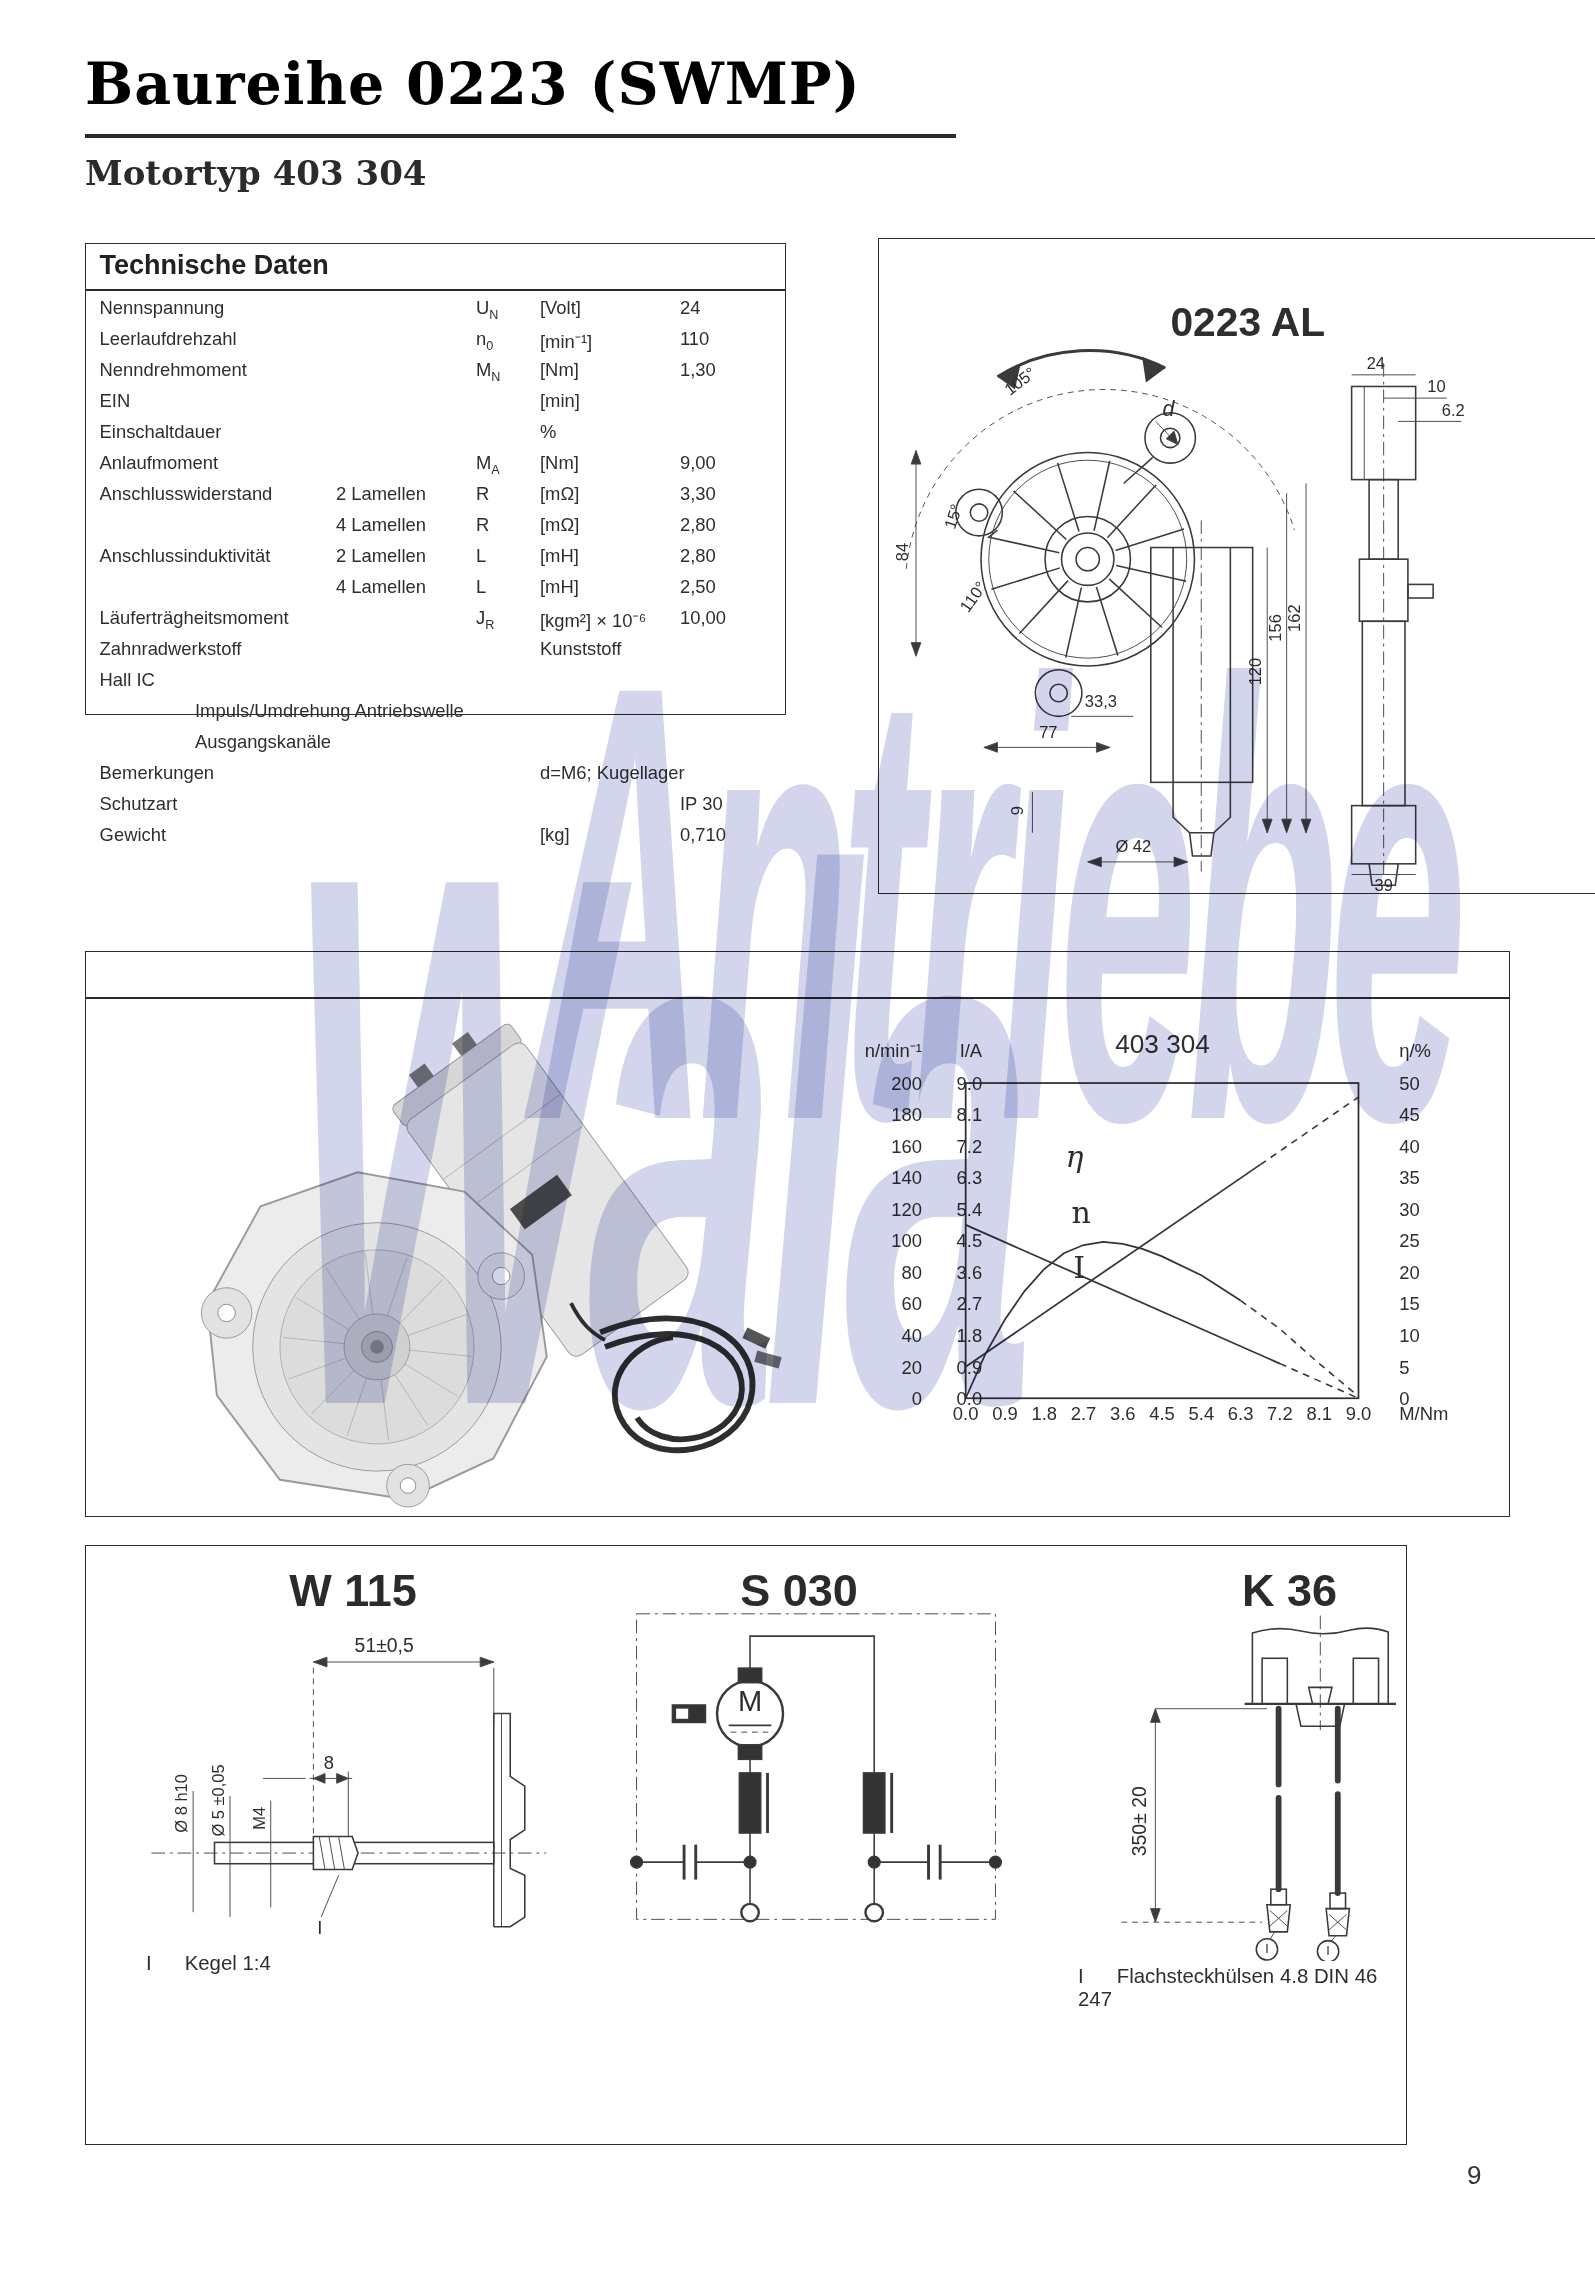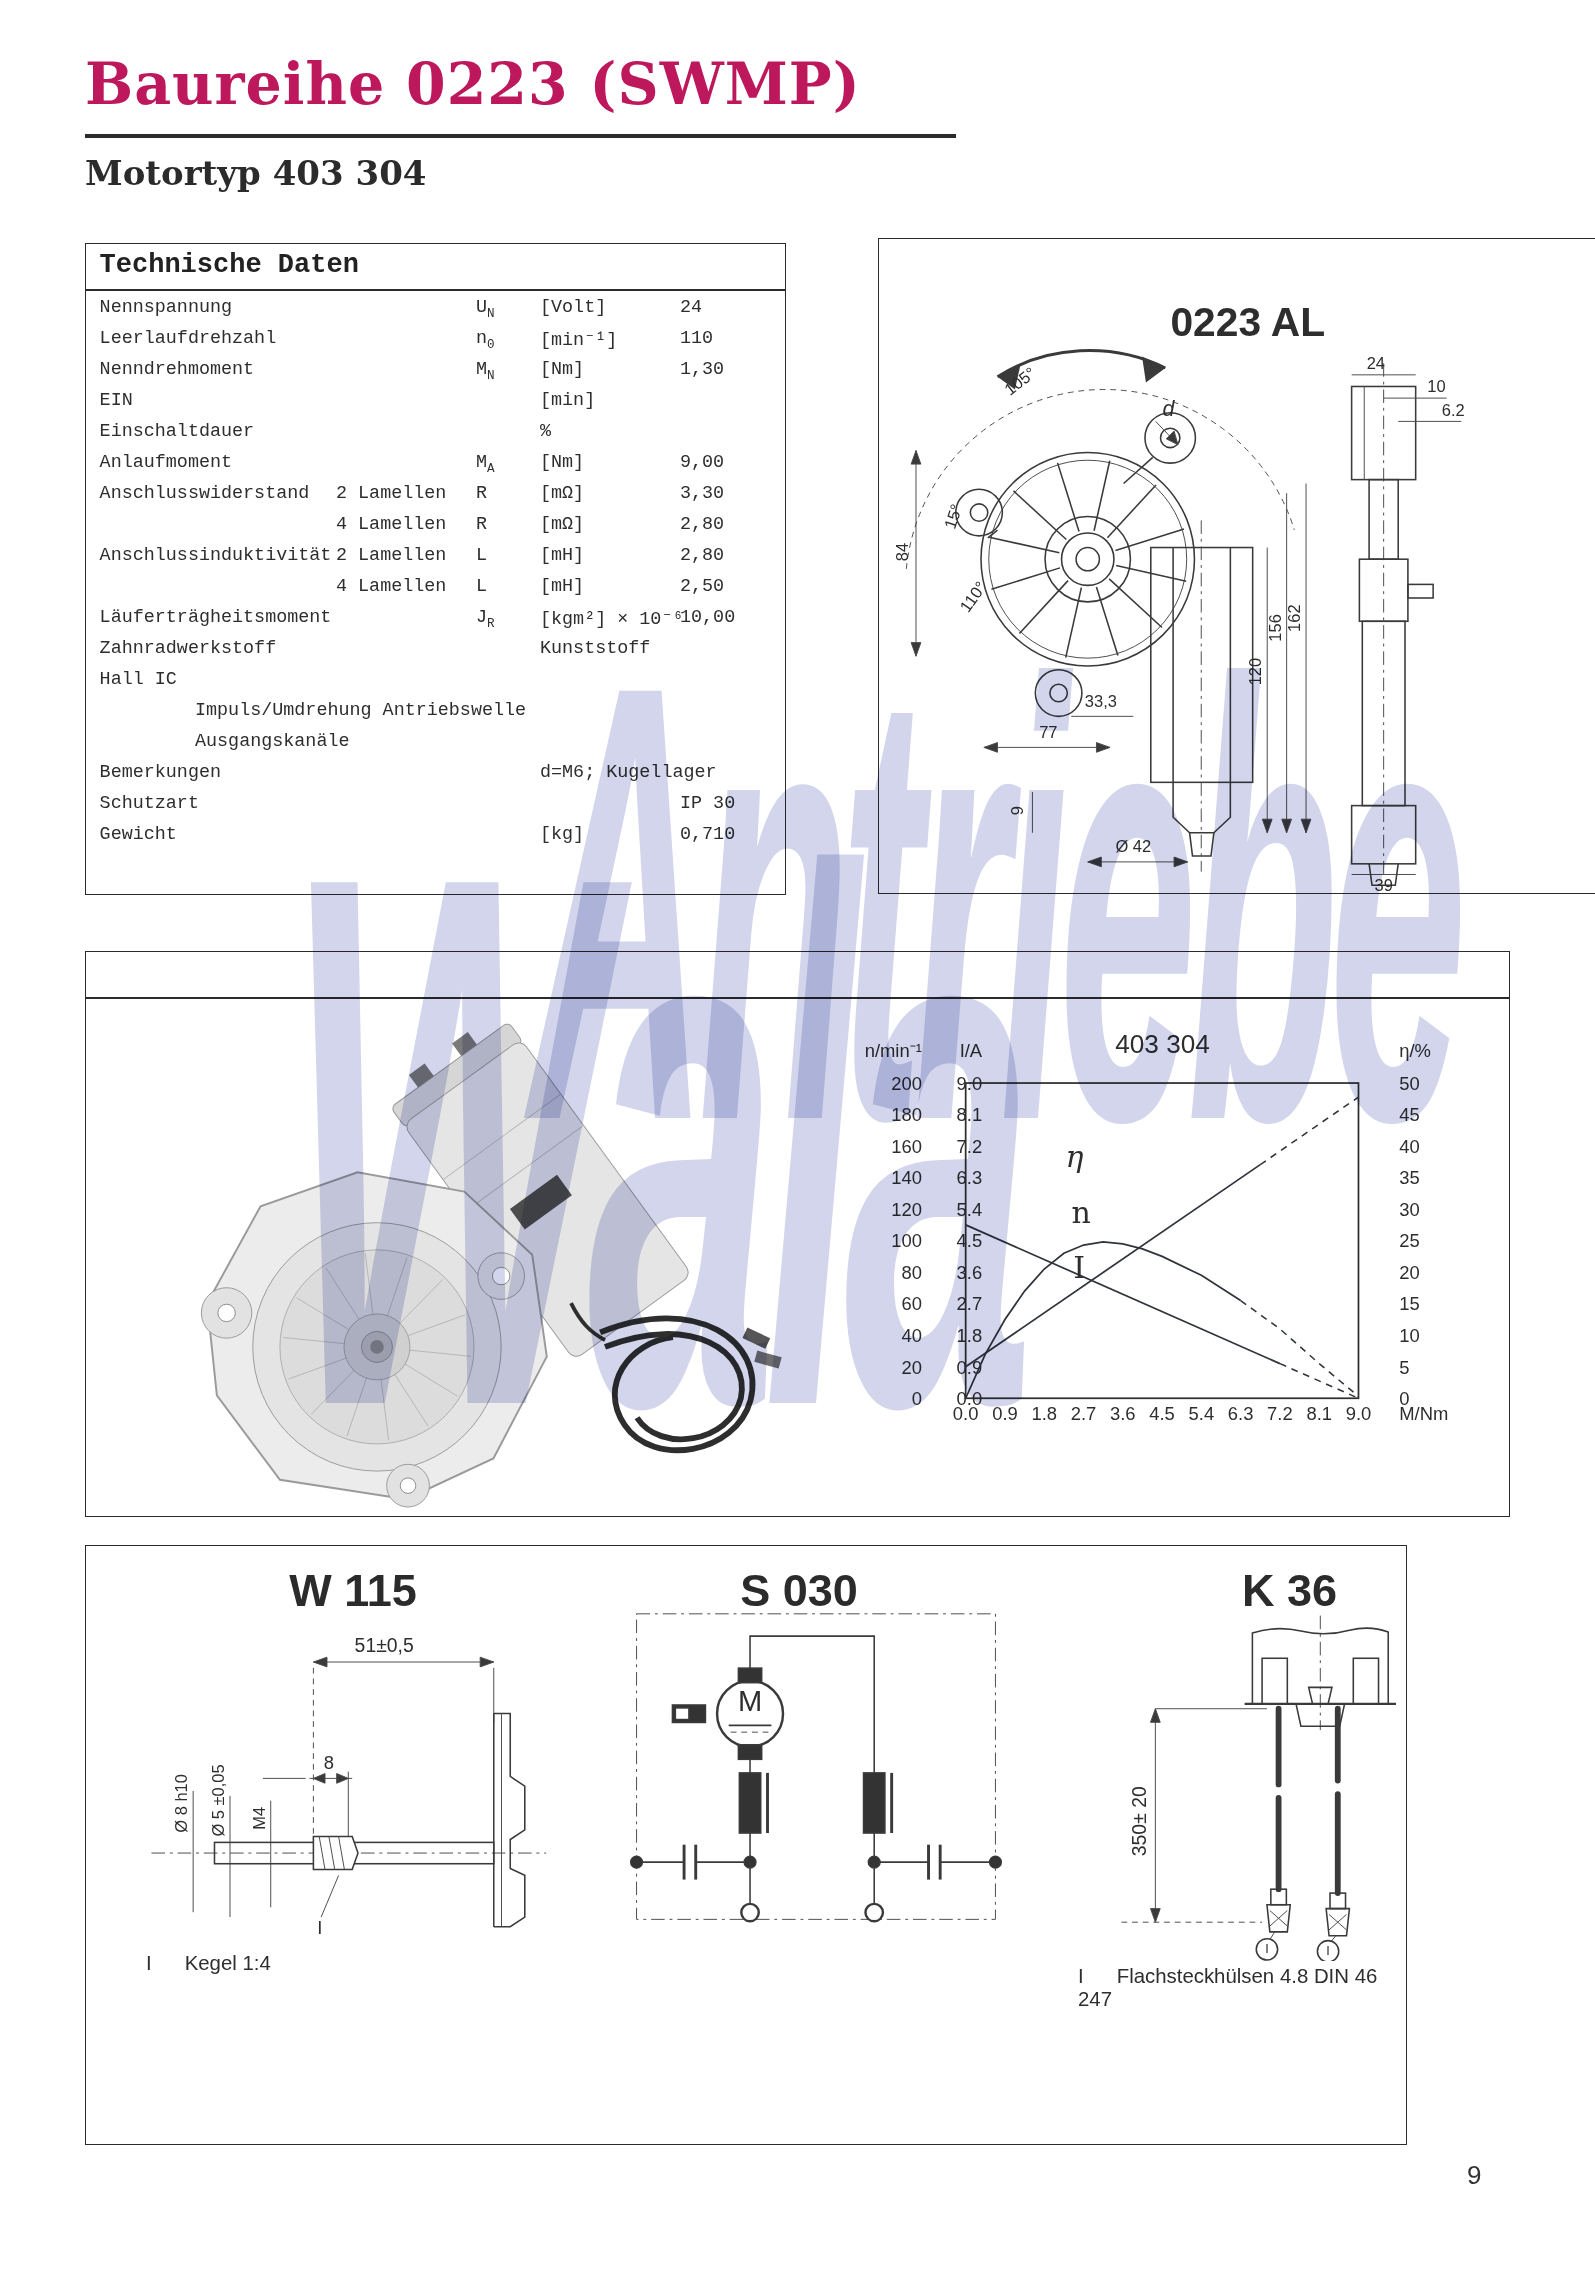--- a/index.html
+++ b/index.html
@@ -1,26 +1,26 @@
 <!DOCTYPE html>
 <html><head>
 <meta charset="utf-8">
 <style>
   html,body{margin:0;padding:0;background:#e9e9e9;}
   #page{position:relative;width:1595px;height:2286px;background:#ffffff;
         font-family:"Liberation Sans",sans-serif;color:#1c1c1c;overflow:hidden;}
   .abs{position:absolute;}
   
   #doc-title{left:85px;top:50px;font-family:"DejaVu Serif",serif;font-weight:bold;
-             font-size:57px;letter-spacing:1px;color:#be185d;}
+             font-size:57px;letter-spacing:1px;color:#000000;}
   #title-rule{left:85px;top:134px;width:871px;height:3.9px;background:#2b2b2b;}
   #doc-subtitle{left:85px;top:153px;font-family:"DejaVu Serif",serif;font-weight:bold;
                 font-size:34px;color:#2b2b2b;}
   
-  #spec-box{left:85px;top:243px;width:701px;height:652px;border:1.9px solid #2b2b2b;box-sizing:border-box;font-family:Liberation Mono, monospace;}
+  #spec-box{left:85px;top:243px;width:701px;height:472px;border:1.9px solid #2b2b2b;box-sizing:border-box;}
   #spec-title{position:absolute;left:13.6px;top:5.8px;font-size:27px;font-weight:bold;color:#222;}
   #spec-rule{position:absolute;left:0;top:45px;width:100%;height:1.9px;background:#2b2b2b;}
   #spec-rows{position:absolute;left:0;top:49px;right:0;bottom:0;}
   .srow{position:relative;height:31px;font-size:18.4px;color:#2e2e2e;}
   .srow span{position:absolute;top:3.9px;white-space:nowrap;}
   .c-label{left:13.6px;}
   .c-label.ind{left:101px;margin-left:8px;}
   .c-sub{left:250px;}
   .c-sym{left:390px;}
   .c-sym sub{font-size:12.6px;}

